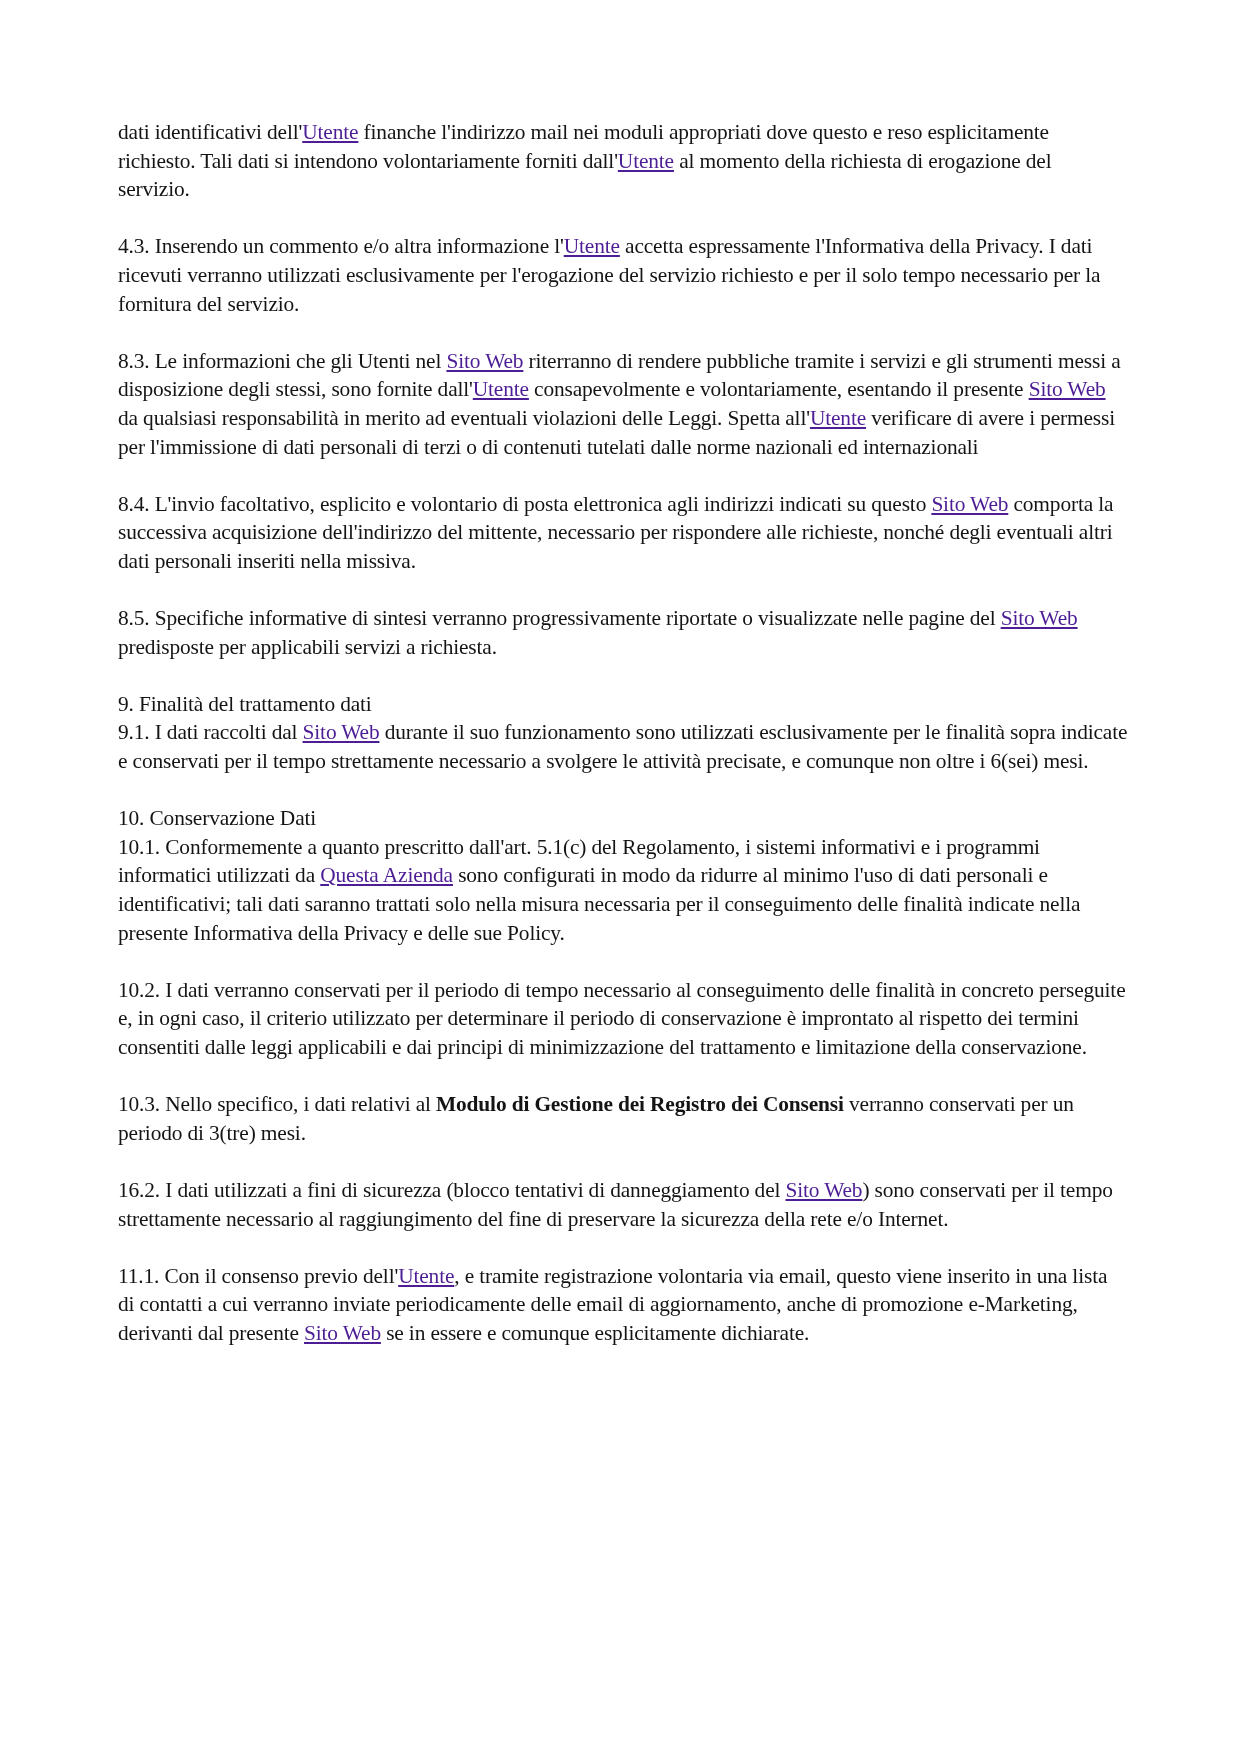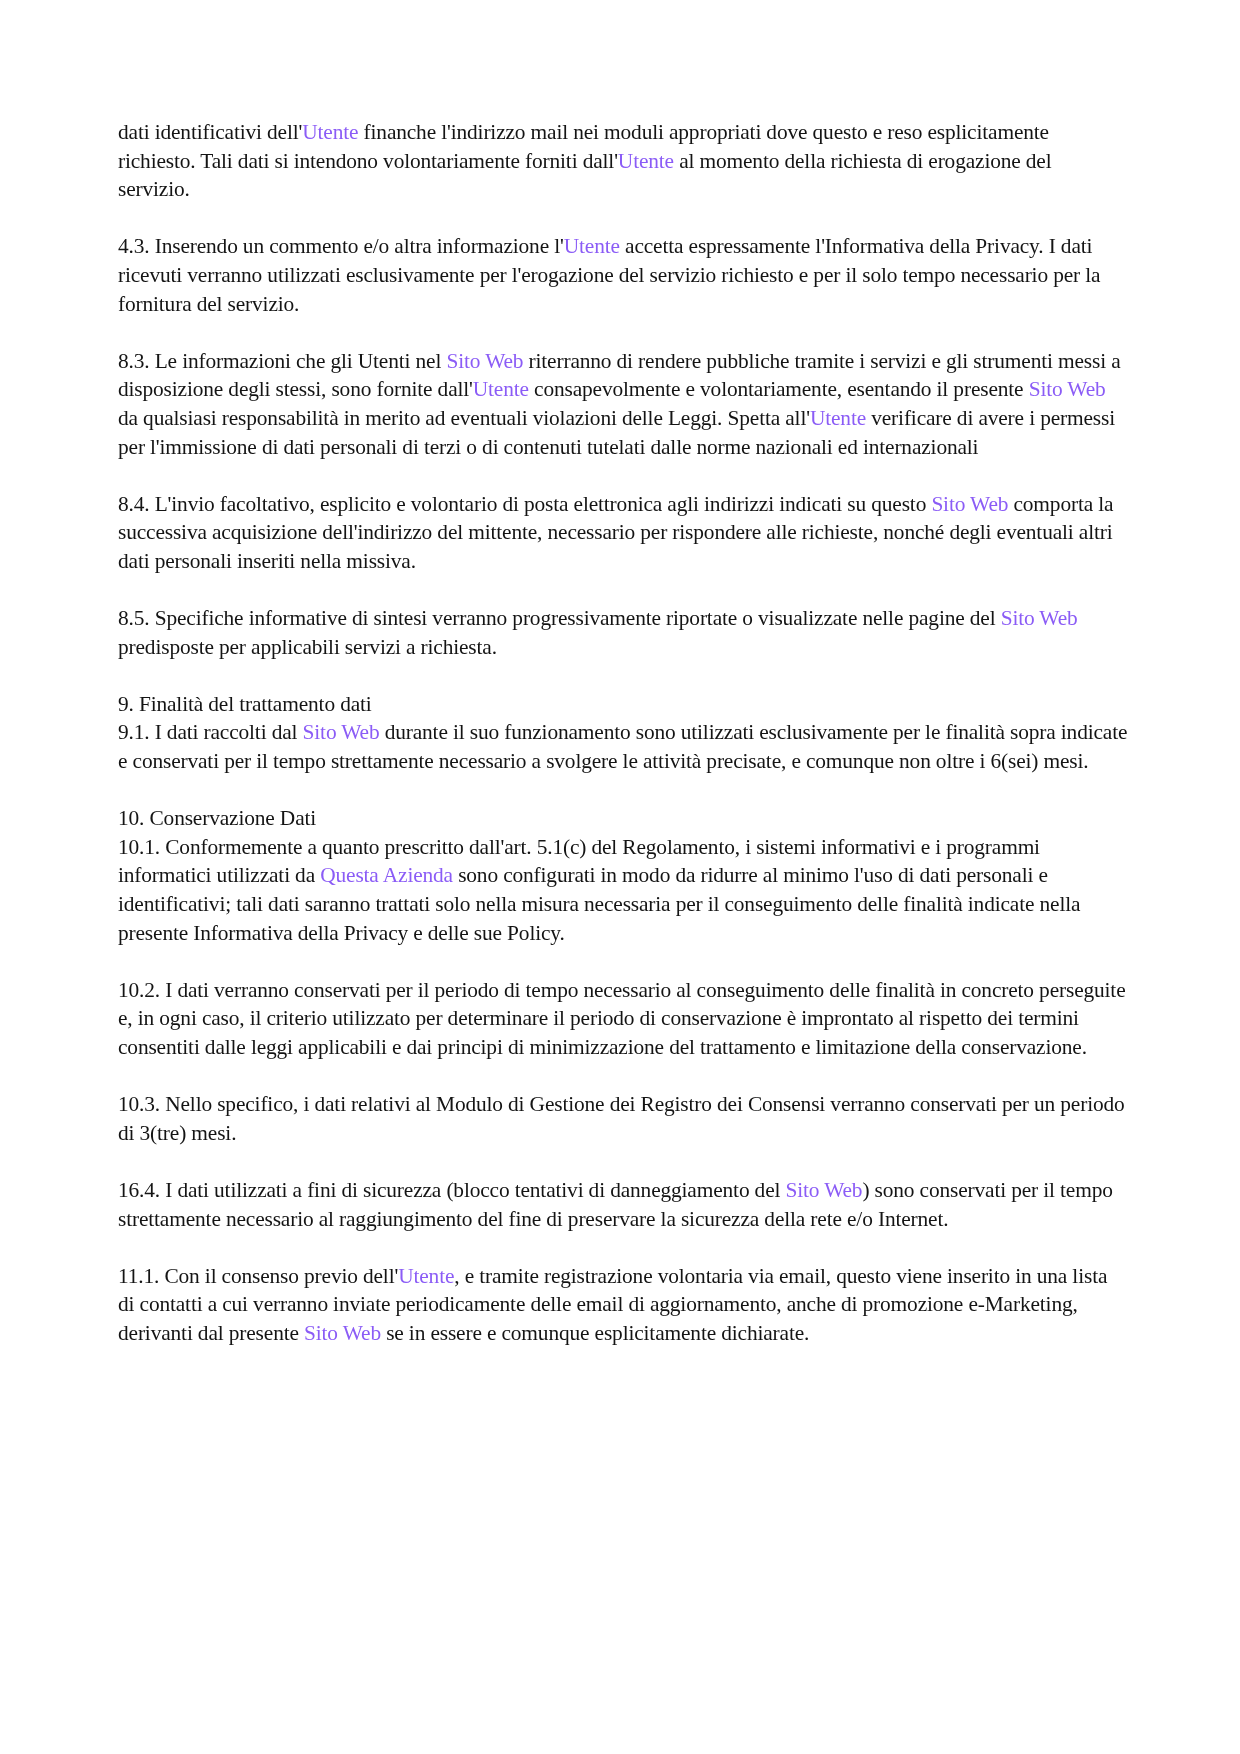--- a/index.html
+++ b/index.html
@@ -28,27 +28,28 @@
       margin: 0;
       padding: 0;
     }
     .gap {
       height: 28.6px;
     }
     .heading {
       font-weight: normal;
     }
     .u {
+      text-decoration: underline;
       text-underline-offset: 2px;
       text-decoration-thickness: 1.5px;
-      color: #8b5cf6;
+      color: #4c1d95;
       cursor: pointer;
     }
     .b {
-      font-weight: normal;
+      font-weight: bold;
     }
   </style>
 </head>
 <body>
 
 <div class="page" id="doc-root">
     <div class="block"><span>dati identificativi dell'</span><a class="u">Utente</a><span> financhе l'indirizzo mail nei moduli appropriati dove questo e reso esplicitamente richiesto. Tali dati si intendono volontariamente forniti dall'</span><a class="u">Utente</a><span> al momento della richiesta di erogazione del servizio.</span></div>
     <div class="gap"></div>
     <div class="block"><span>4.3. Inserendo un commento e/o altra informazione l'</span><a class="u">Utente</a><span> accetta espressamente l'Informativa della Privacy. I dati ricevuti verranno utilizzati esclusivamente per l'erogazione del servizio richiesto e per il solo tempo necessario per la fornitura del servizio.</span></div>
     <div class="gap"></div>
@@ -61,17 +62,17 @@
     <div class="block heading">9. Finalità del trattamento dati</div>
     <div class="block"><span>9.1. I dati raccolti dal </span><a class="u">Sito Web</a><span> durante il suo funzionamento sono utilizzati esclusivamente per le finalità sopra indicate e conservati per il tempo strettamente necessario a svolgere le attività precisate, e comunque non oltre i 6(sei) mesi.</span></div>
     <div class="gap"></div>
     <div class="block heading">10. Conservazione Dati</div>
     <div class="block"><span>10.1. Conformemente a quanto prescritto dall'art. 5.1(c) del Regolamento, i sistemi informativi e i programmi informatici utilizzati da </span><a class="u">Questa Azienda</a><span> sono configurati in modo da ridurre al minimo l'uso di dati personali e identificativi; tali dati saranno trattati solo nella misura necessaria per il conseguimento delle finalità indicate nella presente Informativa della Privacy e delle sue Policy.</span></div>
     <div class="gap"></div>
     <div class="block"><span>10.2. I dati verranno conservati per il periodo di tempo necessario al conseguimento delle finalità in concreto perseguite e, in ogni caso, il criterio utilizzato per determinare il periodo di conservazione è improntato al rispetto dei termini consentiti dalle leggi applicabili e dai principi di minimizzazione del trattamento e limitazione della conservazione.</span></div>
     <div class="gap"></div>
     <div class="block"><span>10.3. Nello specifico, i dati relativi al </span><span class="b">Modulo di Gestione dei Registro dei Consensi</span><span> verranno conservati per un periodo di 3(tre) mesi.</span></div>
     <div class="gap"></div>
-    <div class="block"><span>16.4. I dati utilizzati a fini di sicurezza (blocco tentativi di danneggiamento del </span><a class="u">Sito Web</a><span>) sono conservati per il tempo strettamente necessario al raggiungimento del fine di preservare la sicurezza della rete e/o Internet.</span></div>
+    <div class="block"><span>16.2. I dati utilizzati a fini di sicurezza (blocco tentativi di danneggiamento del </span><a class="u">Sito Web</a><span>) sono conservati per il tempo strettamente necessario al raggiungimento del fine di preservare la sicurezza della rete e/o Internet.</span></div>
     <div class="gap"></div>
     <div class="block"><span>11.1. Con il consenso previo dell'</span><a class="u">Utente</a><span>, e tramite registrazione volontaria via email, questo viene inserito in una lista di contatti a cui verranno inviate periodicamente delle email di aggiornamento, anche di promozione e-Marketing, derivanti dal presente </span><a class="u">Sito Web</a><span> se in essere e comunque esplicitamente dichiarate.</span></div>
     <div class="gap"></div>
   </div>
 
 </body></html>

